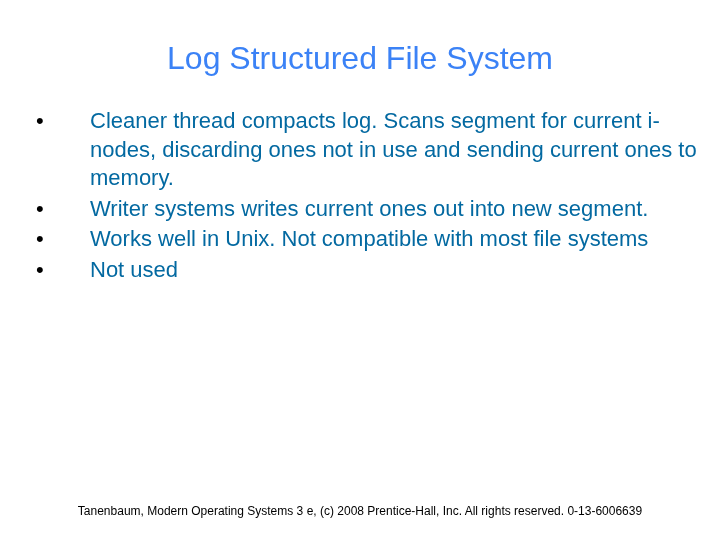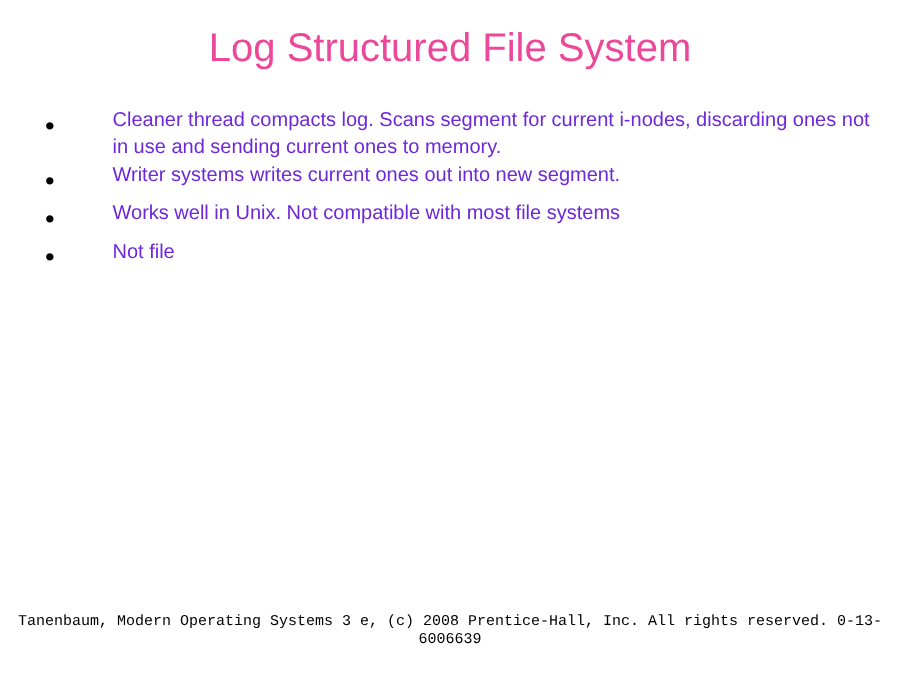--- a/index.html
+++ b/index.html
@@ -5,25 +5,25 @@
   * { margin: 0; padding: 0; box-sizing: border-box; }
   body {
     width: 720px;
     height: 540px;
     background: #ffffff;
     font-family: Arial, Helvetica, sans-serif;
     position: relative;
     overflow: hidden;
   }
   .title {
-    color: #ec4899;
+    color: #3b82f6;
     font-size: 32px;
     font-weight: normal;
     text-align: center;
-    padding-top: 20px;
+    padding-top: 40px;
     padding-bottom: 30px;
   }
   .content {
     padding-left: 30px;
     padding-right: 20px;
   }
   .bullet-row {
     display: flex;
     align-items: flex-start;
     margin-bottom: 2px;
@@ -31,31 +31,31 @@
   .bullet-marker {
     width: 60px;
     flex-shrink: 0;
     font-size: 22px;
     color: #000;
     line-height: 1.3;
     padding-left: 6px;
   }
   .bullet-text {
     flex: 1;
-    font-size: 16px;
-    color: #6d28d9;
+    font-size: 22px;
+    color: #0369a1;
     line-height: 1.3;
   }
   .footer {
     position: absolute;
     bottom: 22px;
     left: 0;
     right: 0;
     text-align: center;
-    font-family: Liberation Mono, monospace;
+    font-family: Liberation Sans, sans-serif;
     font-size: 12px;
     color: #000;
   }
 </style>
 </head>
 <body>
 
 <h1 class="title">Log Structured File System</h1>
 
 <div class="content">
@@ -66,17 +66,17 @@
   <div class="bullet-row">
     <div class="bullet-marker">•</div>
     <div class="bullet-text">Writer systems writes current ones out into new segment.</div>
   </div>
   <div class="bullet-row">
     <div class="bullet-marker">•</div>
     <div class="bullet-text">Works well in Unix. Not compatible with most file systems</div>
   </div>
   <div class="bullet-row">
     <div class="bullet-marker">•</div>
-    <div class="bullet-text">Not file</div>
+    <div class="bullet-text">Not used</div>
   </div>
 </div>
 
 <div class="footer">Tanenbaum, Modern Operating Systems 3 e, (c) 2008 Prentice-Hall, Inc. All rights reserved. 0-13-6006639</div>
 
 </body></html>

